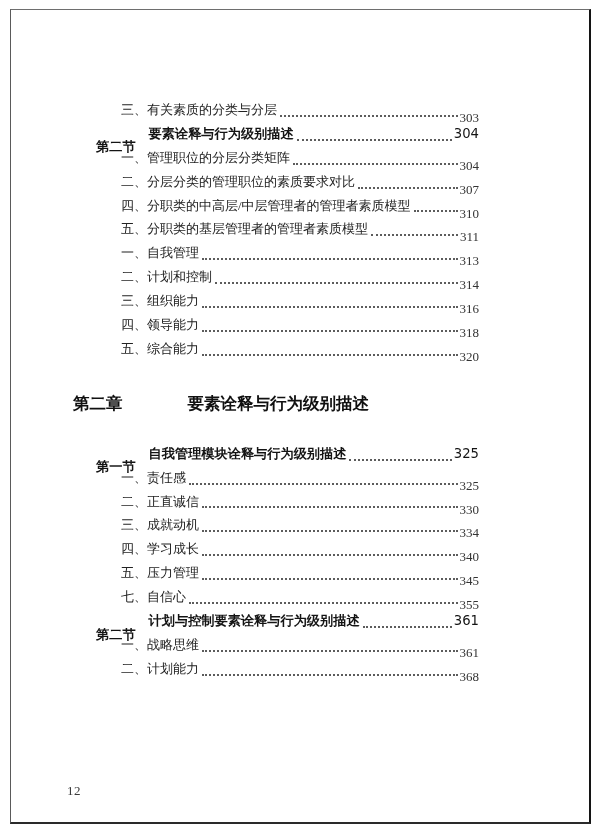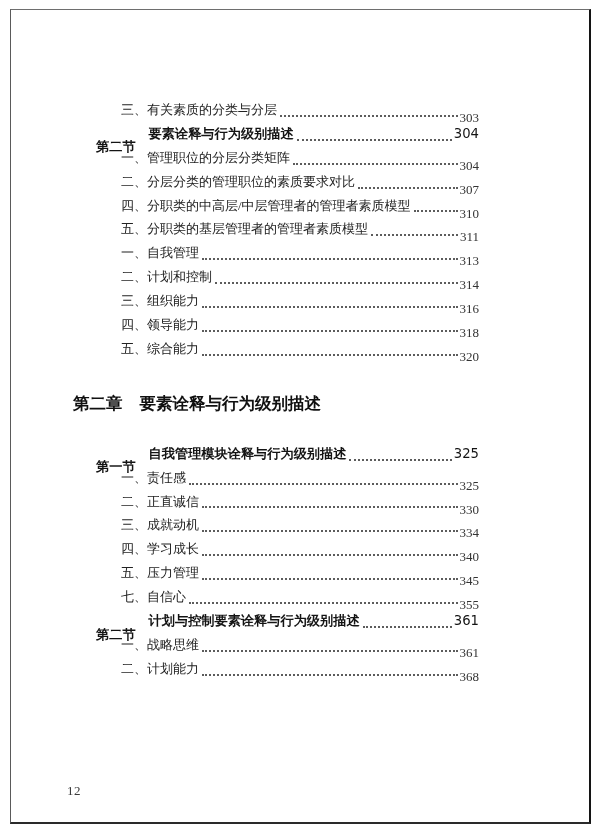--- a/index.html
+++ b/index.html
@@ -70,20 +70,21 @@
   .row.chapter {
     padding-left: 0;
     margin-top: 29px;
     margin-bottom: 24px;
     height: 28px;
     line-height: 28px;
     font-family: "DejaVu Sans", "Liberation Sans", sans-serif;
     font-weight: 700;
     font-size: 16.5px;
     color: #101010;
+    gap: 48px;
   }
   .row.chapter .prefix { margin-right: 17px; }
   .footer-pagenum {
     position: absolute;
     left: 56px; top: 773px;
     font-size: 13px;
     color: #3a3a3a;
     letter-spacing: 0.5px;
   }
 </style>

